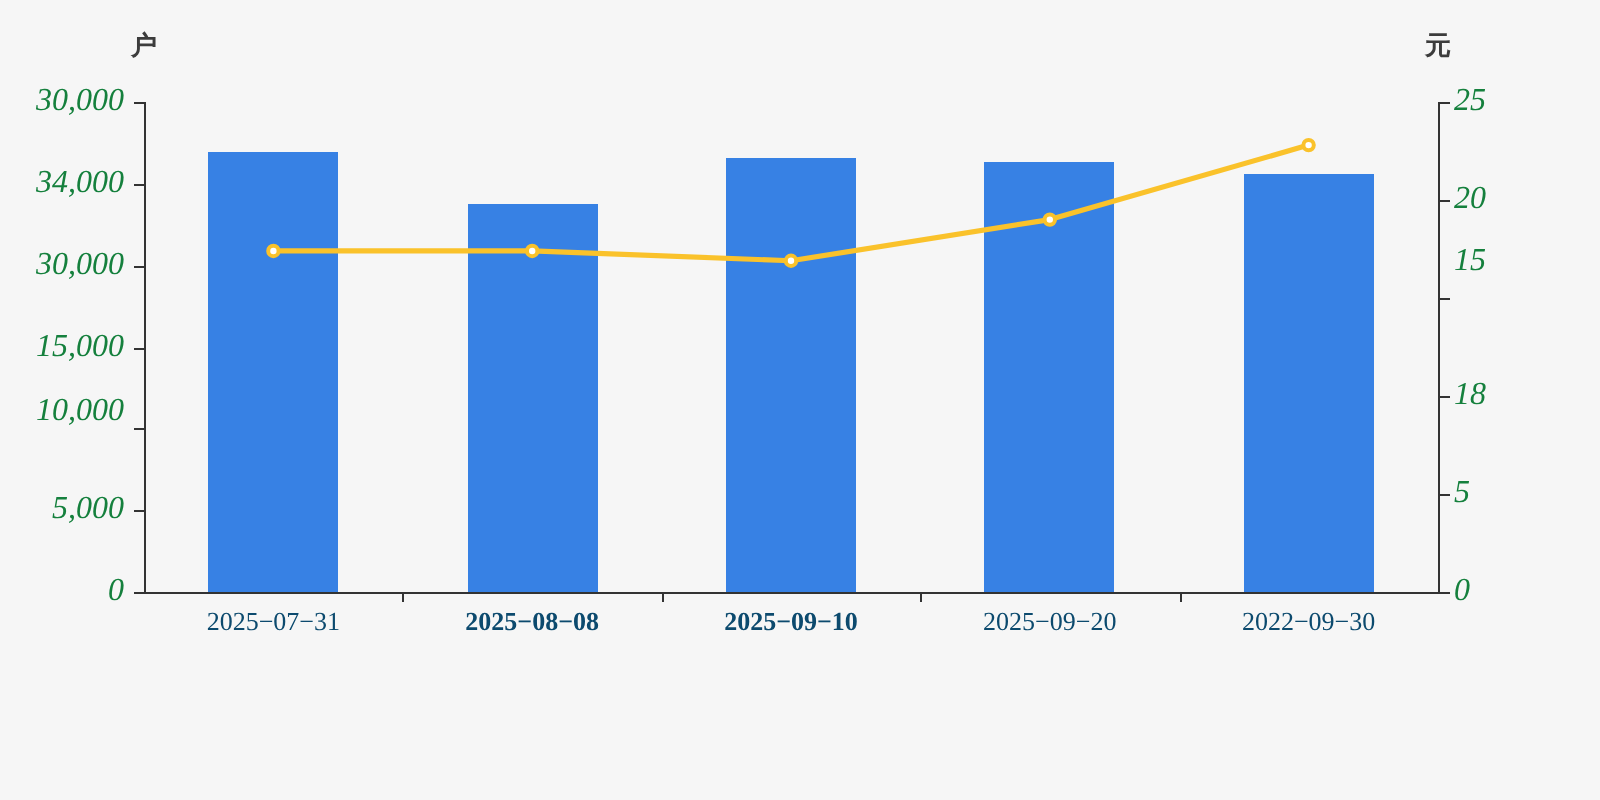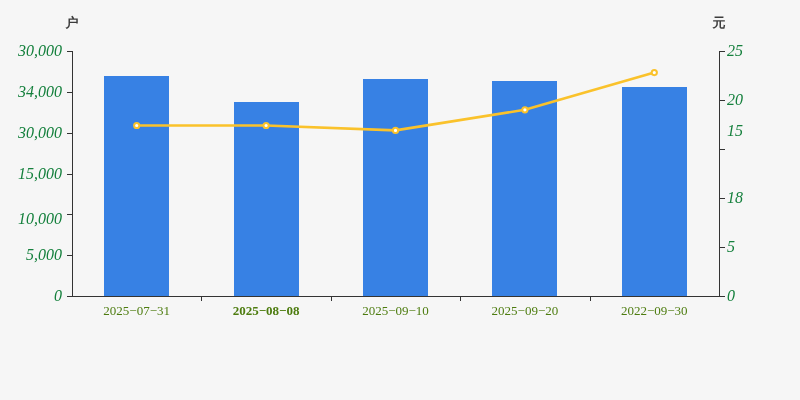--- a/index.html
+++ b/index.html
@@ -69,21 +69,21 @@
   }
   .tick-label-right {
     text-align: right;
     transform: translateY(-50%);
     left: 727px;
   }
   .x-label {
     position: absolute;
     top: 303px;
     font-size: 13px;
-    color: #4d7c0f;
+    color: #0c4a6e;
     white-space: nowrap;
     transform: translateX(-50%);
   }
 
   .bar {
     position: absolute;
     background: #3781e4;
   }
 
   #line-layer {
@@ -107,21 +107,21 @@
   <div class="axis-line" id="y-axis-left"></div>
   <div class="axis-line" id="y-axis-right"></div>
   <div class="axis-line" id="x-axis-line"></div>
 
   <div id="left-ticks">
       <div class="tick-mark tick-left" style="top: 296px;"></div>
       <div class="tick-label tick-label-left" style="top: 296px;">0</div>
       <div class="tick-mark tick-left" style="top: 255.167px;"></div>
       <div class="tick-label tick-label-left" style="top: 255.167px;">5,000</div>
       <div class="tick-mark tick-left" style="top: 214.333px;"></div>
-      <div class="tick-label tick-label-left" style="top: 219px;">10,000</div>
+      <div class="tick-label tick-label-left" style="top: 206px;">10,000</div>
       <div class="tick-mark tick-left" style="top: 173.5px;"></div>
       <div class="tick-label tick-label-left" style="top: 173.5px; margin-left: 36px;">15,000</div>
       <div class="tick-mark tick-left" style="top: 132.667px;"></div>
       <div class="tick-label tick-label-left" style="top: 132.667px;">30,000</div>
       <div class="tick-mark tick-left" style="top: 91.8333px;"></div>
       <div class="tick-label tick-label-left" style="top: 91.8333px;">34,000</div>
       <div class="tick-mark tick-left" style="top: 51px;"></div>
       <div class="tick-label tick-label-left" style="top: 51px;">30,000</div>
     </div>
   <div id="right-ticks">
@@ -138,21 +138,21 @@
       <div class="tick-mark tick-right" style="top: 51px;"></div>
       <div class="tick-label tick-label-right" style="top: 51px;">25</div>
     </div>
   <div id="x-ticks">
       <div class="x-tick-mark" style="left: 201.4px;"></div>
       <div class="x-tick-mark" style="left: 330.8px;"></div>
       <div class="x-tick-mark" style="left: 460.2px;"></div>
       <div class="x-tick-mark" style="left: 589.6px;"></div>
       <div class="x-label" style="left: 136.7px;">2025−07−31</div>
       <div class="x-label" style="left: 266.1px; font-weight: bold;">2025−08−08</div>
-      <div class="x-label" style="left: 395.5px;">2025−09−10</div>
+      <div class="x-label" style="left: 395.5px; font-weight: bold;">2025−09−10</div>
       <div class="x-label" style="left: 524.9px;">2025−09−20</div>
       <div class="x-label" style="left: 654.3px;">2022−09−30</div>
     </div>
   <div id="bars-layer">
       <div class="bar" style="left: 104.2px; top: 75.5px; width: 65px; height: 220.5px; background: rgb(55, 129, 228);"></div>
       <div class="bar" style="left: 233.6px; top: 101.633px; width: 65px; height: 194.367px; background: rgb(55, 129, 228);"></div>
       <div class="bar" style="left: 363px; top: 78.7667px; width: 65px; height: 217.233px; background: rgb(55, 129, 228);"></div>
       <div class="bar" style="left: 492.4px; top: 81.2167px; width: 65px; height: 214.783px; background: rgb(55, 129, 228);"></div>
       <div class="bar" style="left: 621.8px; top: 86.9333px; width: 65px; height: 209.067px; background: rgb(55, 129, 228);"></div>
     </div>

